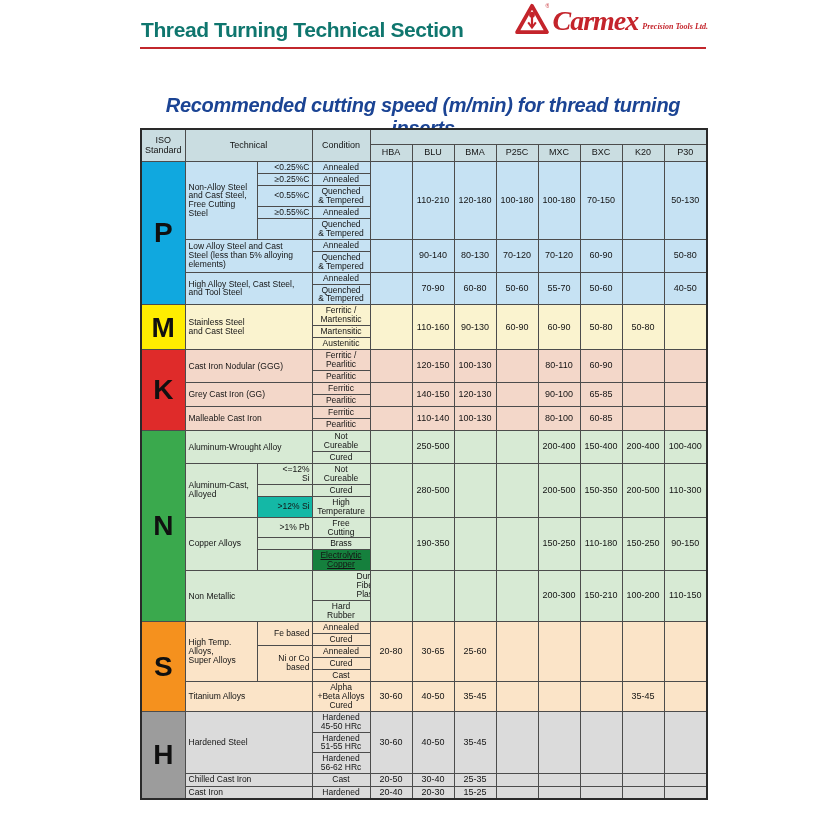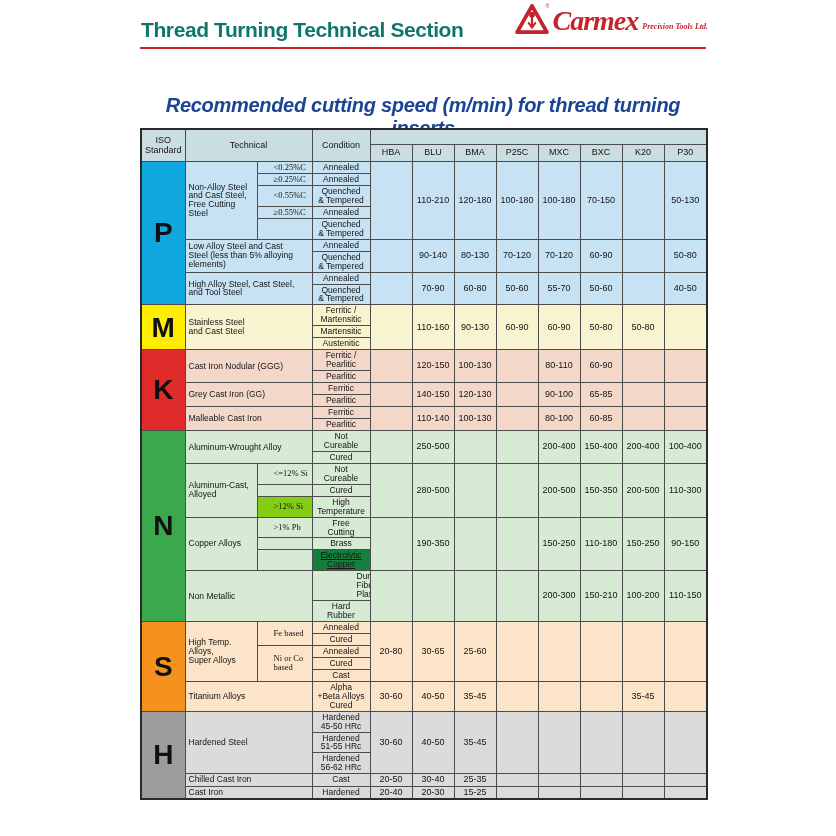--- a/index.html
+++ b/index.html
@@ -24,21 +24,21 @@
   .tbl-wrap{position:absolute;left:140px;top:128px;width:566px;}
   table{border-collapse:collapse;table-layout:fixed;width:566px;font-size:8.5px;
         line-height:1.05;color:#141414;}
   td,th{border:1px solid #4c4c4c;padding:1px 2px;white-space:pre-line;vertical-align:middle;
         text-align:center;overflow:hidden;font-weight:normal;}
   table{border:2px solid #2a2a2a;}
   th.hdr{background:#CADDE1;font-size:9px;}
   tr{height:12px;}
   td.letter{font-size:28px;font-weight:bold;color:#101010;}
   td.mat{text-align:left;padding-left:3px;}
-  td.sub{text-align:left;padding-left:16px;font-family:Liberation Serif, serif;}
+  td.sub{text-align:right;padding-left:16px;}
   td.val{font-size:9px;}
 </style>
 </head>
 <body>
 
 <div class="page">
 
   <div class="hdr-title">Thread Turning Technical Section</div>
 
   <div class="logo">
@@ -260,21 +260,21 @@
             <td rowspan="3" class="val" style="background: rgb(215, 234, 212);">200-500</td>
             <td rowspan="3" class="val" style="background: rgb(215, 234, 212);">150-350</td>
             <td rowspan="3" class="val" style="background: rgb(215, 234, 212);">200-500</td>
             <td rowspan="3" class="val" style="background: rgb(215, 234, 212);">110-300</td>
           </tr>
           <tr>
             <td rowspan="1" class="sub" style="background: rgb(215, 234, 212);"></td>
             <td class="cond" style="background: rgb(215, 234, 212);">Cured</td>
           </tr>
           <tr>
-            <td rowspan="1" class="sub" style="background: #84cc16; margin-top: 16px;">&gt;12% Si</td>
+            <td rowspan="1" class="sub" style="background: #14b8a6; margin-top: 16px;">&gt;12% Si</td>
             <td class="cond" style="background: rgb(215, 234, 212);">High
 Temperature</td>
           </tr>
           <tr>
             <td rowspan="3" colspan="1" class="mat" style="background: rgb(215, 234, 212);">Copper Alloys</td>
             <td rowspan="1" class="sub" style="background: rgb(215, 234, 212);">&gt;1% Pb</td>
             <td class="cond" style="background: rgb(215, 234, 212);">Free
 Cutting</td>
             <td rowspan="3" class="val" style="background: rgb(215, 234, 212);"></td>
             <td rowspan="3" class="val" style="background: rgb(215, 234, 212);">190-350</td>

